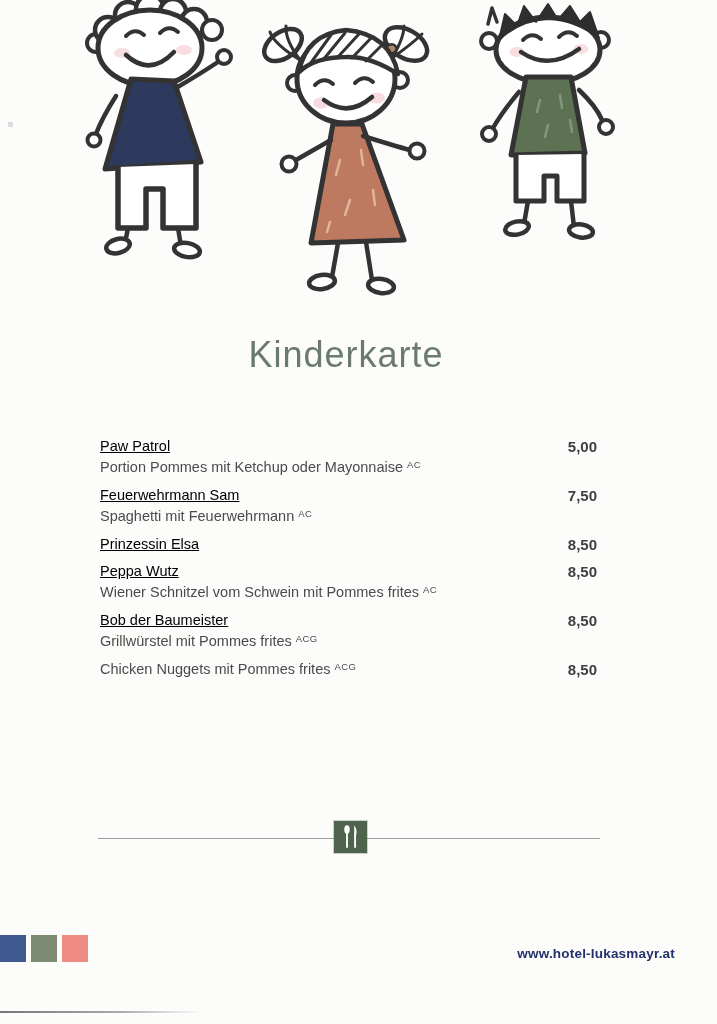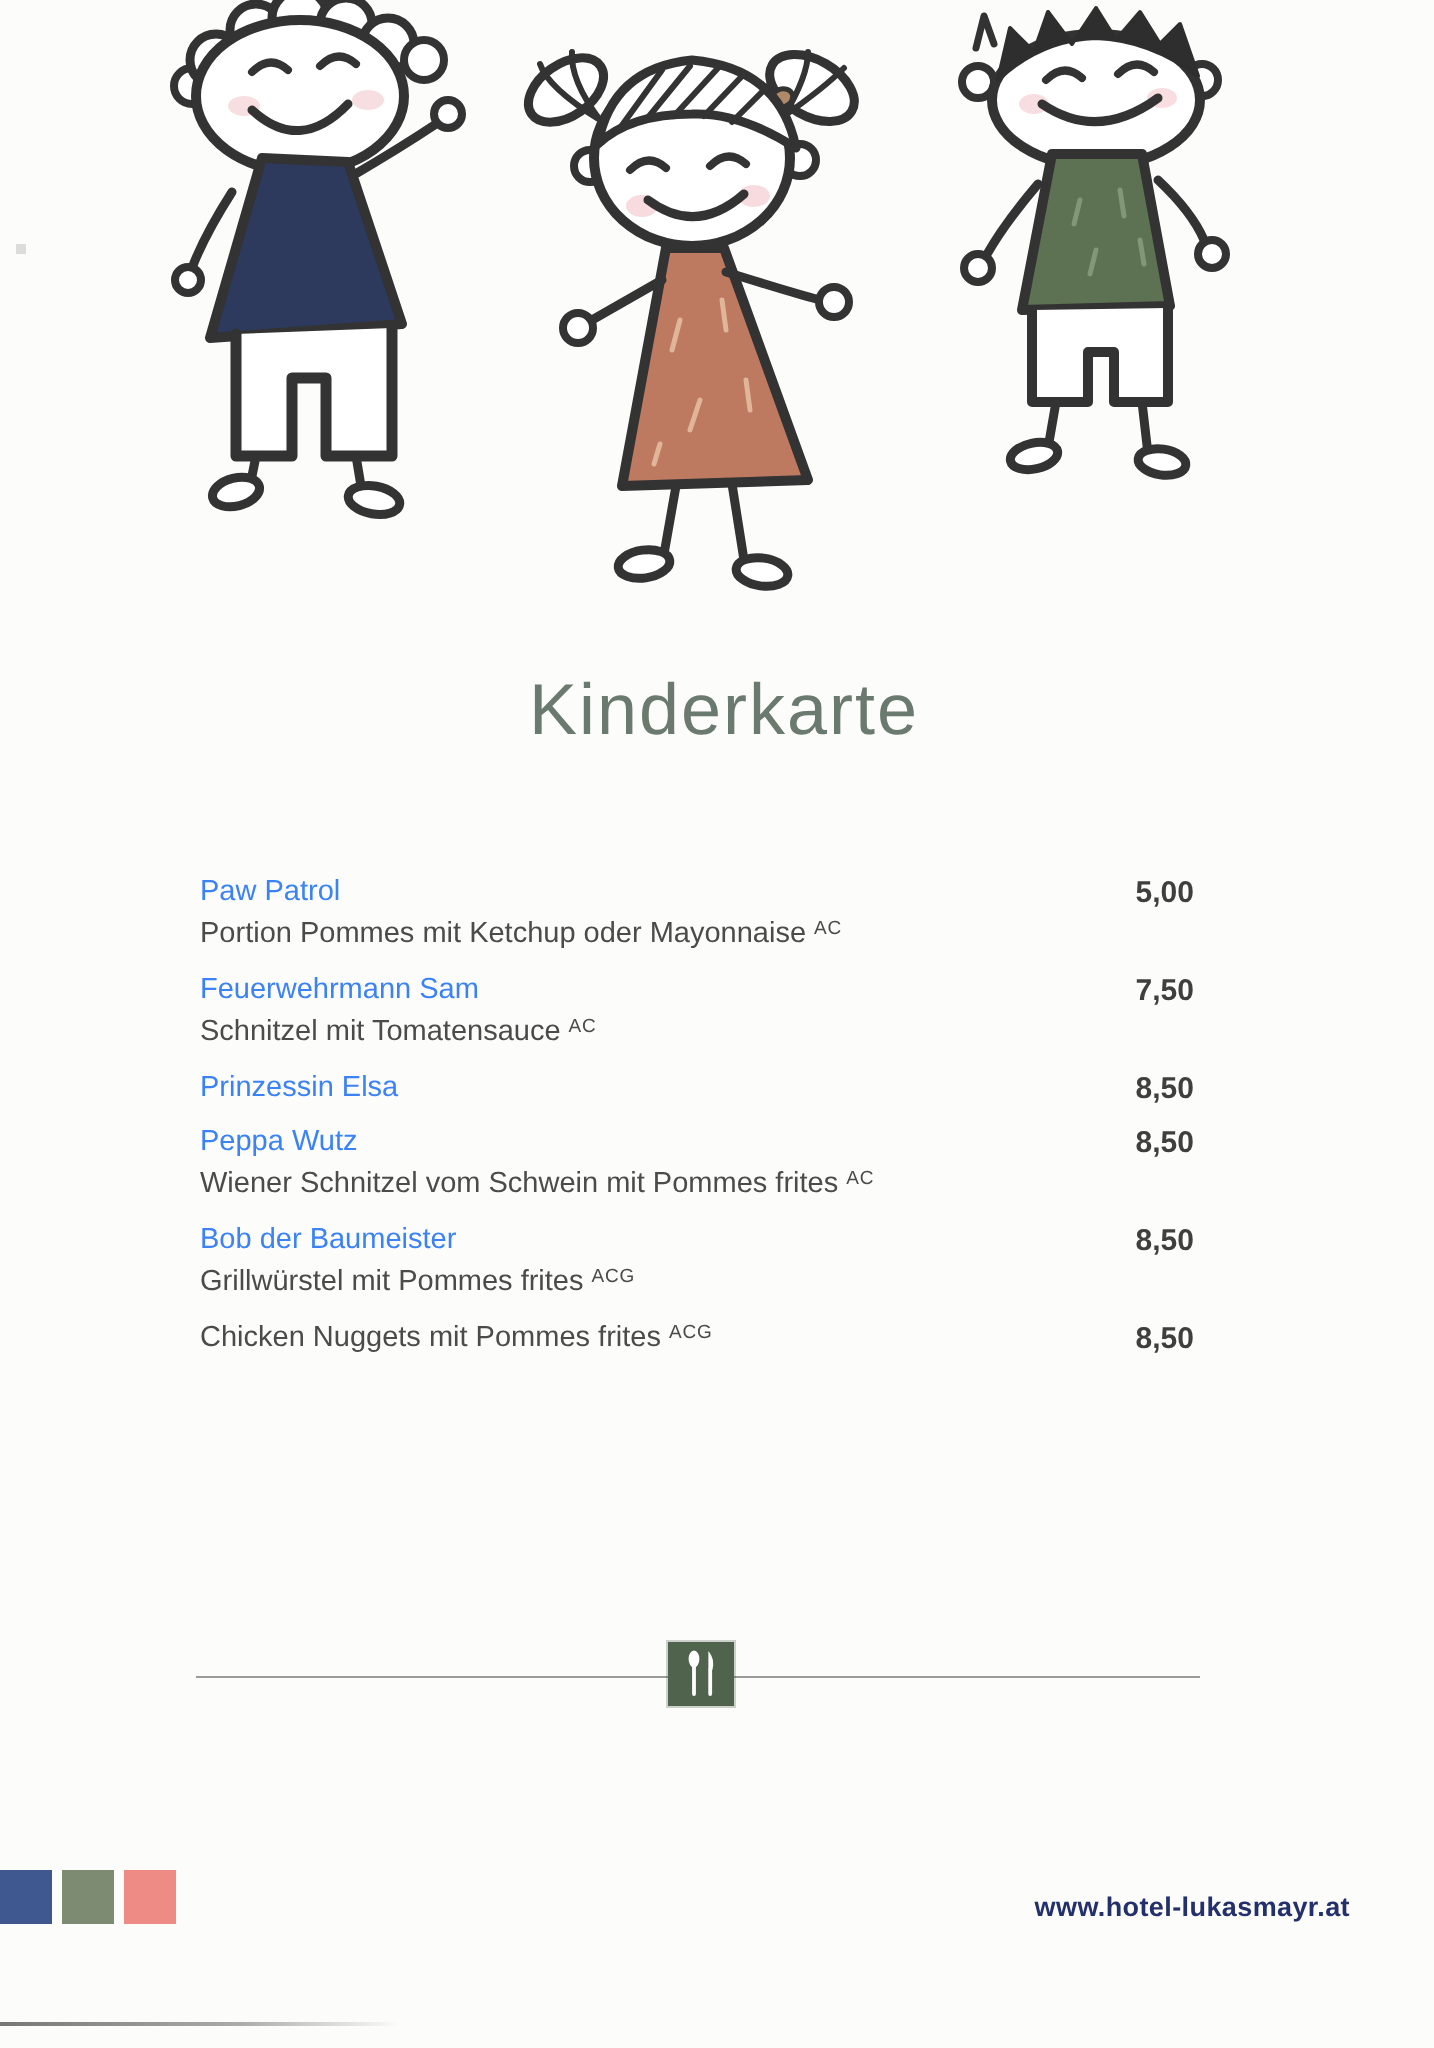--- a/index.html
+++ b/index.html
@@ -4,31 +4,31 @@
 <style>
   html,body { margin:0; padding:0; background:#e9e9e9; }
   .page {
     position:relative; width:717px; height:1024px; margin:0 auto;
     background:#fcfcfb; overflow:hidden;
     font-family:"Liberation Sans", sans-serif;
   }
   .kids-svg { position:absolute; top:0; left:0; }
 
   .title {
-    position:absolute; top:334px; left:16px; width:596px;
+    position:absolute; top:334px; left:0; width:596px;
     text-align:center; font-size:36px; color:#6b7a6e; letter-spacing:1px;padding-left:48px;
   }
 
   .menu { position:absolute; left:100px; top:436px; width:497px; }
   .menu-row {
     display:flex; justify-content:space-between; align-items:flex-start;
     margin-bottom:6px;
   }
   .item-text { max-width:430px; }
-  .item-name { font-size:14.5px; color:#3b82f6; line-height:21px; }
+  .item-name { font-size:14.5px; color:#000000; line-height:21px;text-decoration:underline; }
   .item-desc { font-size:14.5px; color:#4b4b4b; line-height:21px; }
   .allergens {
     font-size:9.5px; color:#4b4b4b; letter-spacing:.4px;
     position:relative; top:-4px; margin-left:4px;
   }
   .allergens.attached { margin-left:1px; }
   .price { font-size:15px; color:#3f3f3f; line-height:21px; white-space:nowrap;font-weight:bold; }
 
   .divider-line {
     position:absolute; left:98px; top:838px; width:502px; height:1px;
@@ -176,21 +176,21 @@
       <div class="item-text">
         <div class="item-name">Paw Patrol</div>
         <div class="item-desc"><span>Portion Pommes mit Ketchup oder Mayonnaise</span><span class="allergens">AC</span></div>
       </div>
       <div class="price">5,00</div>
     </div>
 
     <div class="menu-row">
       <div class="item-text">
         <div class="item-name">Feuerwehrmann Sam</div>
-        <div class="item-desc"><span>Schnitzel mit Tomatensauce</span><span class="allergens">AC</span></div>
+        <div class="item-desc"><span>Spaghetti mit Feuerwehrmann</span><span class="allergens">AC</span></div>
       </div>
       <div class="price">7,50</div>
     </div>
 
     <div class="menu-row">
       <div class="item-text">
         <div class="item-name">Prinzessin Elsa</div>
       </div>
       <div class="price">8,50</div>
     </div>

